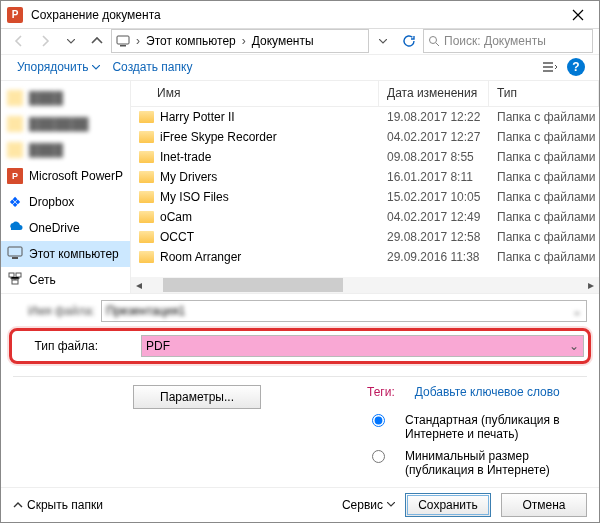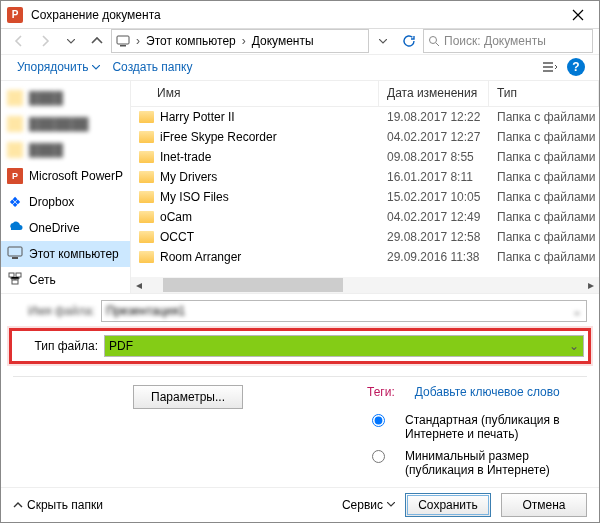--- a/index.html
+++ b/index.html
@@ -50,21 +50,21 @@
 .folder-ico { width: 15px; height: 12px; background: linear-gradient(#ffe39a,#fdc64e); border-radius: 1px; flex-shrink: 0; }
 .hscroll { height: 16px; background: #f4f4f4; display:flex; align-items:center; }
 .hscroll .thumb { height: 14px; width: 180px; background: #cdcdcd; margin-left: 16px; }
 .hscroll .arr { width:16px; height:16px; display:flex;align-items:center;justify-content:center;color:#555; }
 .form-area { padding: 6px 12px 0 12px; }
 .form-row { display: flex; align-items: center; margin-bottom: 4px; }
 .form-label { width: 88px; text-align: right; padding-right: 6px; }
 .form-field { flex: 1; height: 22px; border: 1px solid #b9b9b9; background: #fff; display: flex; align-items: center; padding: 0 4px; position: relative; }
 .form-field.blur-val span { filter: blur(2px); }
 .form-field .dd-arrow { position:absolute; right:4px; color:#555; }
-.highlight-box { position: relative; border: 3px solid #e03030; border-radius: 0; padding: 4px 4px; margin: 2px 0 8px -4px; display:inline-flex; align-items:center; width: calc(100% + 8px); box-shadow: 0 0 0 2px rgba(224,48,48,.15); }
+.highlight-box { position: relative; border: 3px solid #e03030; border-radius: 8px; padding: 4px 4px; margin: 2px 0 8px -4px; display:inline-flex; align-items:center; width: calc(100% + 8px); box-shadow: 0 0 0 2px rgba(224,48,48,.15); gap: 37px; }
 .form-divider { height:1px; background:#e6e6e6; margin:4px 0 8px; }
 .options-area { display:flex; padding: 0 12px 10px 12px; }
 .opt-left { flex:1; display:flex; flex-direction:column; gap:10px; padding-left:120px; }
 .opt-right { width:220px; display:flex; flex-direction:column; gap:8px; }
 .btn { height: 24px; padding: 0 14px; border: 1px solid #adadad; background: linear-gradient(#fefefe,#e9e9e9); display: inline-flex; align-items: center; justify-content: center; cursor: pointer; }
 .btn.primary { border-color:#3c7fb1; outline:1px solid #7bb4e0; outline-offset:-3px; }
 .chk { display:flex; align-items:flex-start; gap:6px; }
 .chk input { margin-top:1px; }
 .radio-row { display:flex; align-items:flex-start; gap:17px; }
 .radio-row input { margin-top:1px; }
@@ -304,31 +304,31 @@
   <div class="form-area">
     <div class="form-row">
       <div class="form-label" style="filter:blur(2px);opacity:.7">Имя файла:</div>
       <div class="form-field blur-val">
           <span>Презентация1</span>
           <span class="dd-arrow">⌄</span>
         </div>
     </div>
     <div class="highlight-box">
       <div class="form-label">Тип файла:</div>
-      <div class="form-field" style="background:#84cc16;">
+      <div class="form-field" style="background:#f9a8d4;">
           <span>PDF</span>
           <span class="dd-arrow">⌄</span>
         </div>
     </div>
     <div class="form-divider"></div>
   </div>
 
   <div class="options-area">
     <div class="opt-left">
-      <div class="btn" style="width:110px">Параметры...</div>
+      <div class="btn" style="width:128px">Параметры...</div>
     </div>
     <div class="opt-right">
       <div class="tags-row">
         <span class="tag-label">Теги:</span>
         <span class="tag-link">Добавьте ключевое слово</span>
       </div>
       <label class="radio-row">
         <input type="radio" name="optq" checked="" style="">
         <span>Стандартная (публикация в Интернете и печать)</span>
       </label>

